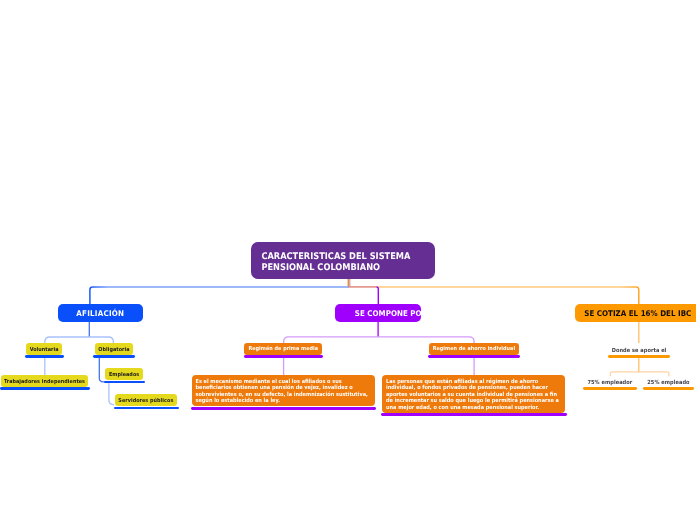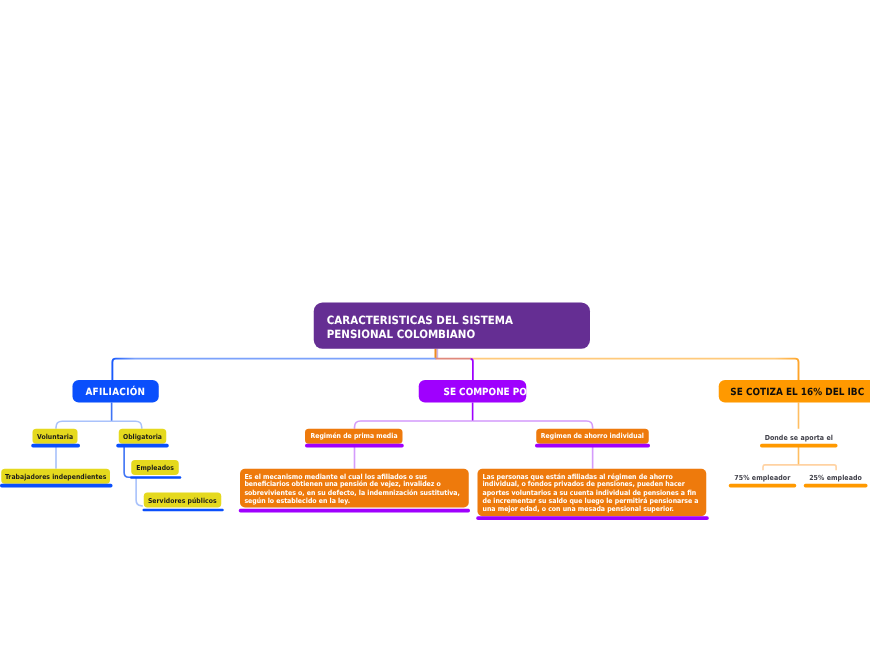--- a/index.html
+++ b/index.html
@@ -6,30 +6,30 @@
   html,body{margin:0;padding:0;}
   body{width:696px;height:520px;background:#ffffff;overflow:hidden;
        font-family:"DejaVu Sans",sans-serif;font-stretch:condensed;
        -webkit-font-smoothing:antialiased;text-rendering:geometricPrecision;}
   #canvas{position:relative;width:696px;height:520px;}
   svg.links{position:absolute;left:0;top:0;width:696px;height:520px;}
 
   .node{position:absolute;box-sizing:border-box;white-space:nowrap;}
 
   
-  .n-root{left:251px;top:242px;width:221px;height:37px;background:#652e93;
+  .n-root{left:251px;top:242px;width:184px;height:37px;background:#652e93;
           border-radius:7px;}
   .n-root .t{position:absolute;left:10.4px;top:10.3px;color:#ffffff;font-weight:bold;
              font-size:9.13px;line-height:10.7px;letter-spacing:0.02px;}
 
   
   .l1{height:18px;border-radius:5px;}
   .l1 .t{position:absolute;left:0;right:0;top:5.2px;text-align:center;
          font-weight:bold;font-size:7.9px;letter-spacing:0.02px;}
-  .n-afil{left:57.8px;top:304px;width:69px;background:#0a4ffc;}
+  .n-afil{left:57.8px;top:304px;width:85px;background:#0a4ffc;}
   .n-afil .t{color:#ffffff;letter-spacing:0.25px;}
   .n-comp{left:334.8px;top:304px;width:86.1px;background:#9f00fe;}
   .n-comp .t{color:#ffffff;margin-left:20px;}
   .n-cot{left:575.4px;top:304px;width:125.6px;background:#ff9900;}
   .n-cot .t{color:#0d0d0d;left:8.9px;right:auto;text-align:right;}
 
   
   .sm{height:12px;border-radius:3px;}
   .sm .t{position:absolute;left:0;right:0;top:4.9px;text-align:center;
          font-size:5.42px;line-height:5.5px;font-weight:bold;letter-spacing:0.05px;}

